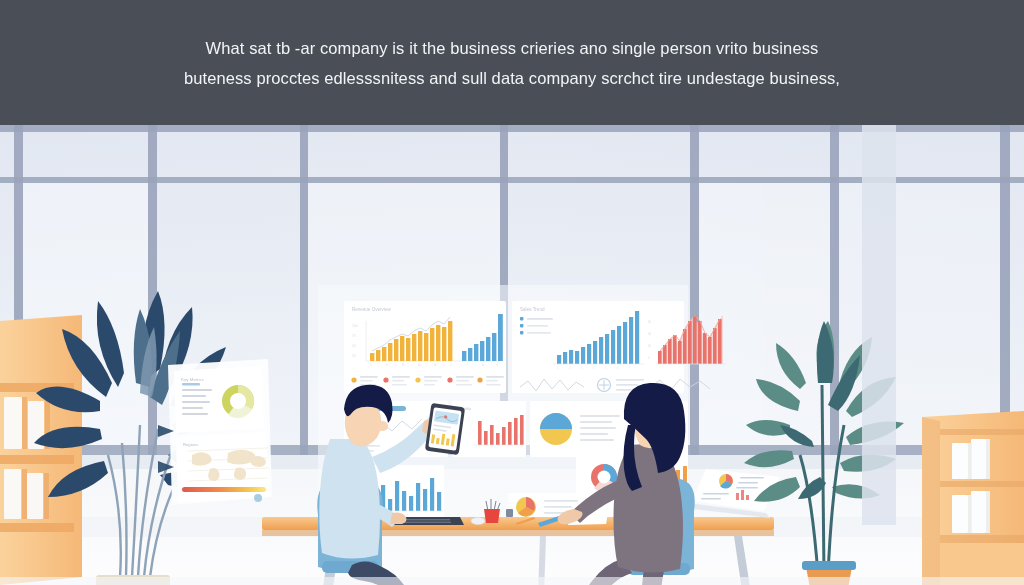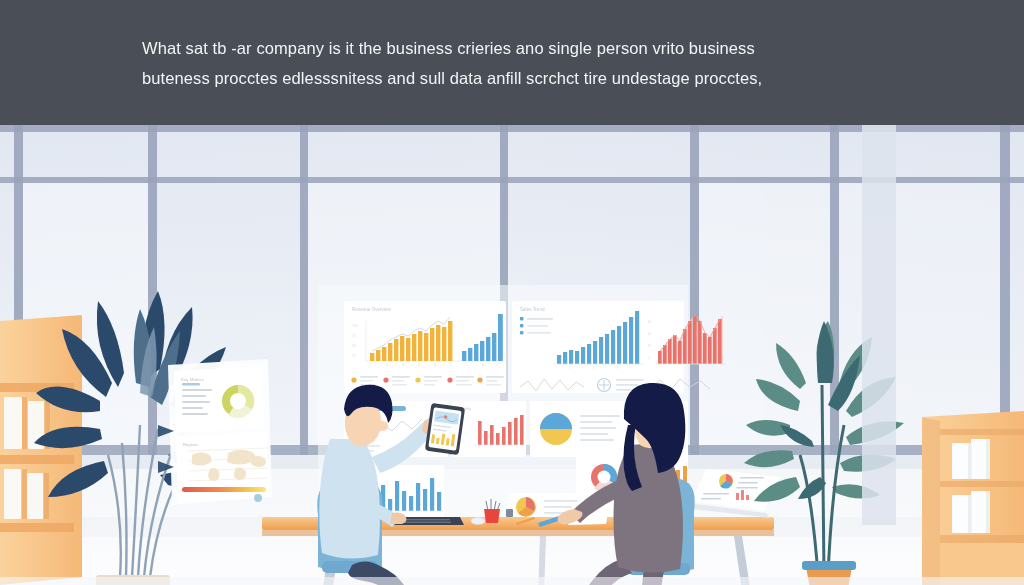--- a/index.html
+++ b/index.html
@@ -15,38 +15,38 @@
   #caption-banner {
     position: absolute; left: 0; top: 0; width: 1024px; height: 125px;
     background: #4a4f57;
     display: flex; align-items: center; justify-content: center;
     z-index: 60;
   }
   #caption-text {
     color: #f2f4f6;
     font-size: 16.5px;
     line-height: 30px;
-    text-align: left;
+    text-align: center;
     width: 740px;
     letter-spacing: 0.1px;
   }
 
   
   #scene { position: absolute; left: 0; top: 125px; width: 1024px; height: 460px; overflow: hidden; }
   #scene svg { display:block; width: 1024px; height: 460px; }
 </style>
 </head>
 <body>
 
 <div id="stage">
 
   <div id="caption-banner">
     <div id="caption-text">
       <div>What sat tb -ar company is it the business crieries ano single person vrito business</div>
-      <div>buteness procctes edlesssnitess and sull data anfill scrchct tire undestage procctes,</div>
+      <div>buteness procctes edlesssnitess and sull data company scrchct tire undestage business,</div>
     </div>
   </div>
 
   <div id="scene">
     <svg viewBox="0 0 1024 460" xmlns="http://www.w3.org/2000/svg">
       <defs>
         <linearGradient id="gFloor" x1="0" y1="0" x2="0" y2="1">
           <stop offset="0%" stop-color="#f4f6f9"></stop>
           <stop offset="100%" stop-color="#fdfdfe"></stop>
         </linearGradient>

